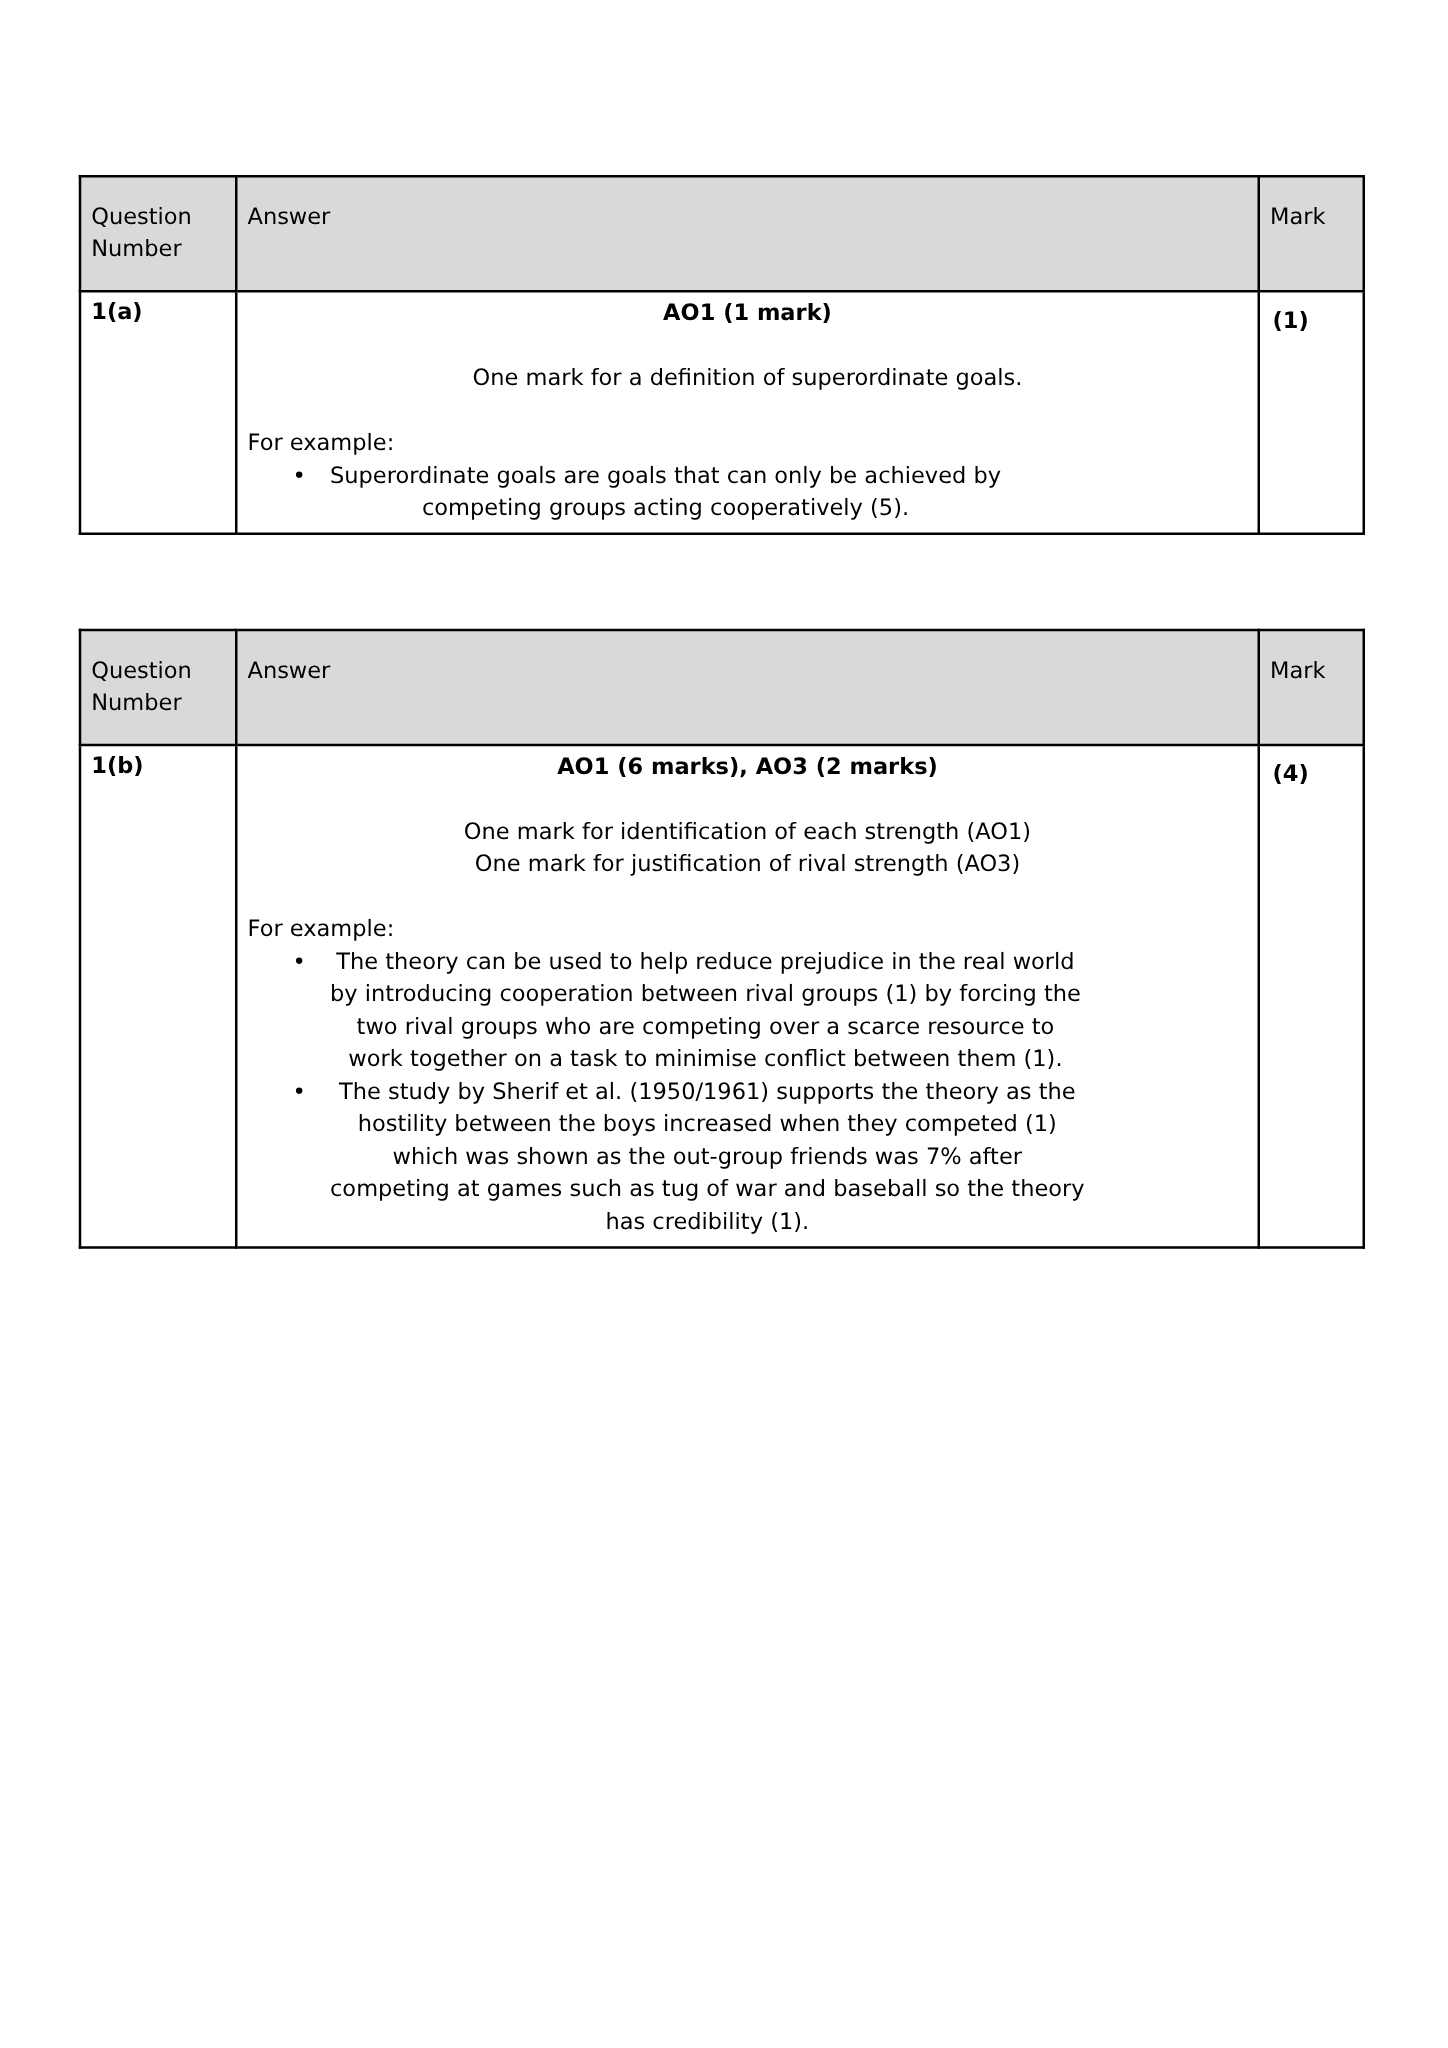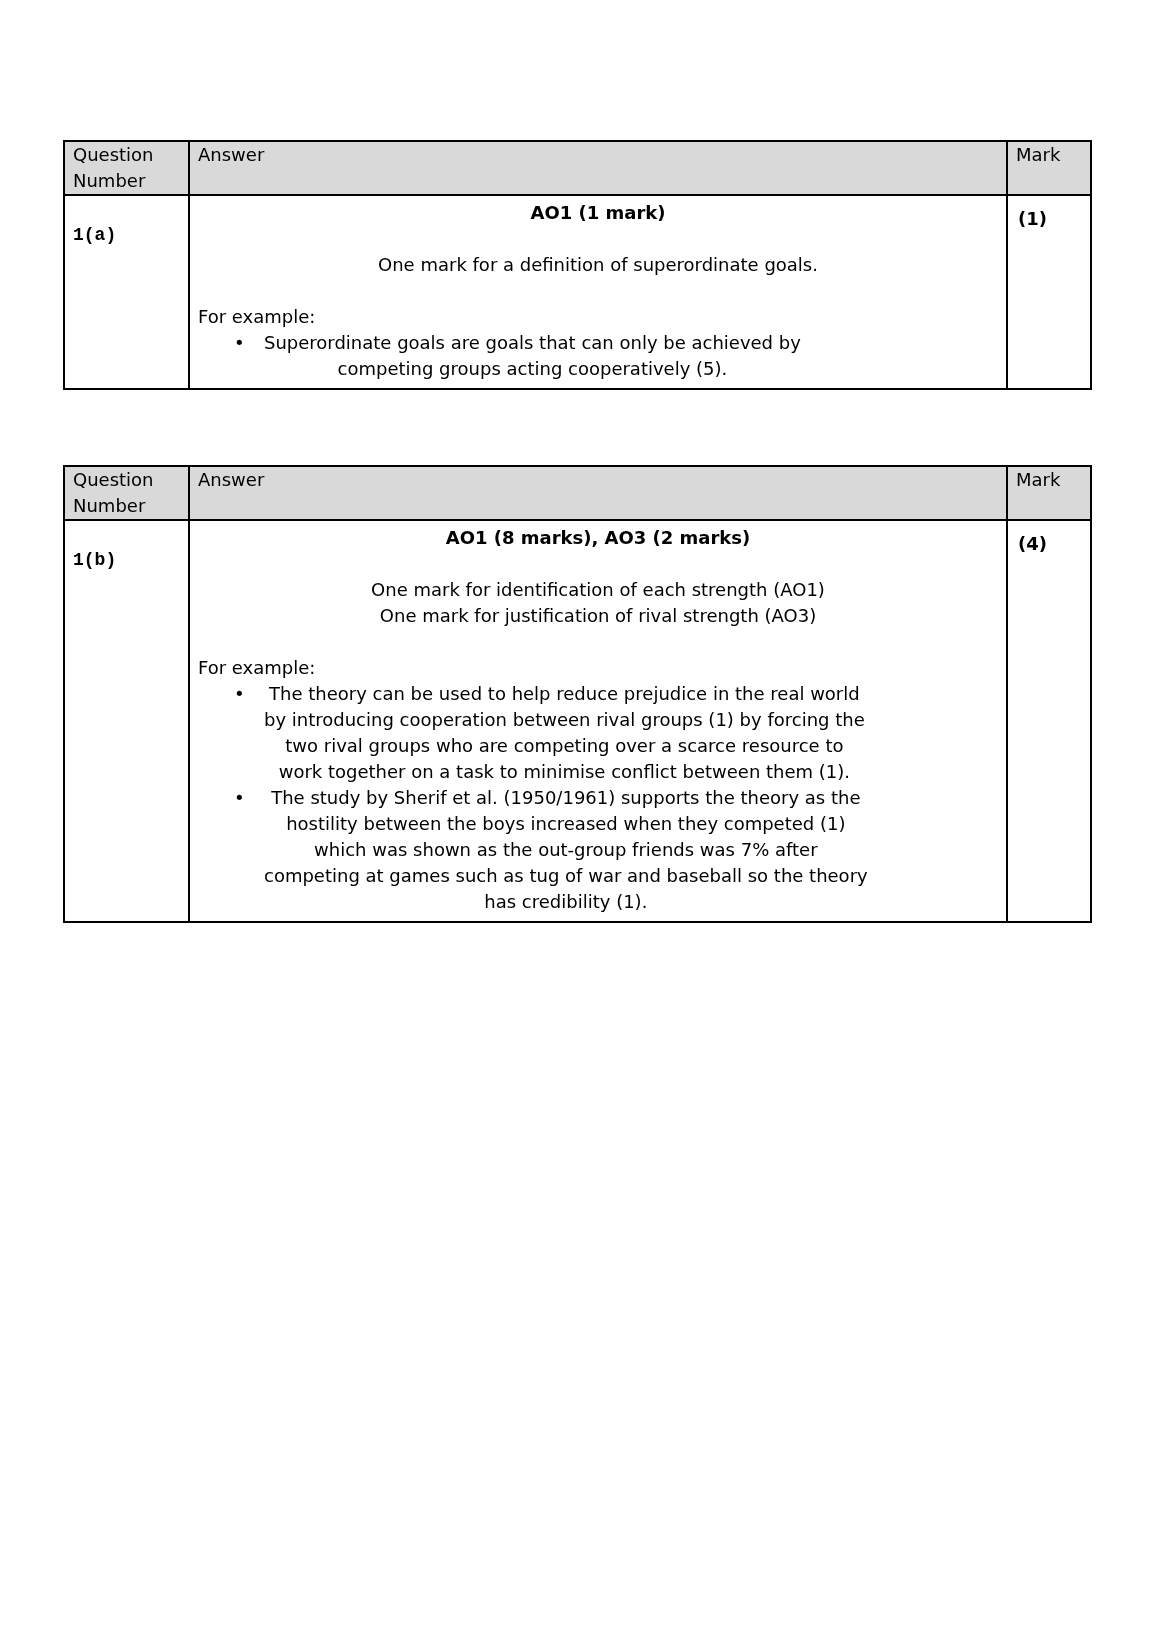--- a/index.html
+++ b/index.html
@@ -35,28 +35,27 @@
   .mark-table col.col-a   { width: 818px; }
   .mark-table col.col-m   { width: 84px;  }
   .mark-table th, .mark-table td {
     border: 2px solid #000000;
     vertical-align: top;
     text-align: left;
     font-weight: normal;
   }
   .mark-table th {
     background: #d9d9d9;
-    padding: 0 8px;
+    padding: 19px 8px;
     height: 52px;
     box-sizing: content-box;
   }
   td.qnum-cell {
-    padding: 26px 6px 4px 8px;
+    padding: 3px 6px 4px 8px;
     font-weight: bold;
-    font-family: Liberation Mono, monospace;
   }
   td.answer-cell {
     padding: 4px 8px 6px 8px;
     border-radius: 17px;
   }
   td.mark-cell {
     padding: 10px 4px 4px 10px;
     font-weight: bold;
   }
   .ao-heading {
@@ -127,21 +126,21 @@
       <tr>
         <th>Question Number</th>
         <th>Answer</th>
         <th>Mark</th>
       </tr>
     </thead>
     <tbody>
       <tr>
         <td class="qnum-cell">1(b)</td>
         <td class="answer-cell">
-          <div class="ao-heading">AO1 (8 marks), AO3 (2 marks)</div>
+          <div class="ao-heading">AO1 (6 marks), AO3 (2 marks)</div>
           <div class="block-gap line">One mark for identification of each strength (AO1)</div>
           <div class="line">One mark for justification of rival strength (AO3)</div>
           <div class="block-gap">For example:</div>
           <div class="bullet">
             <span class="bullet-marker">•</span>
             <div>
               <div class="line">The theory can be used to help reduce prejudice in the real world</div>
               <div class="line">by introducing cooperation between rival groups (1) by forcing the</div>
               <div class="line">two rival groups who are competing over a scarce resource to</div>
               <div class="line">work together on a task to minimise conflict between them (1).</div>

